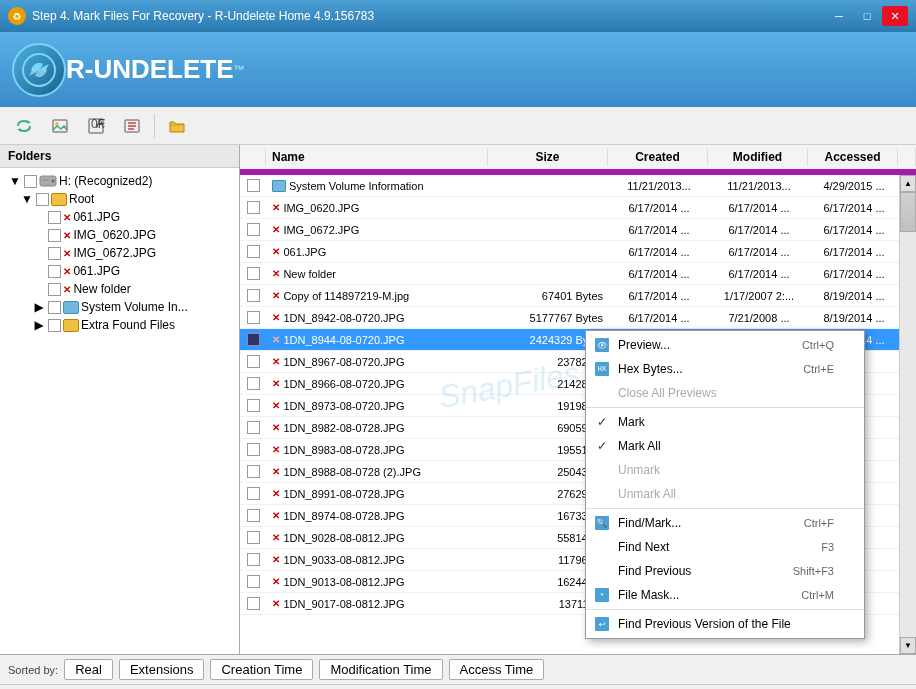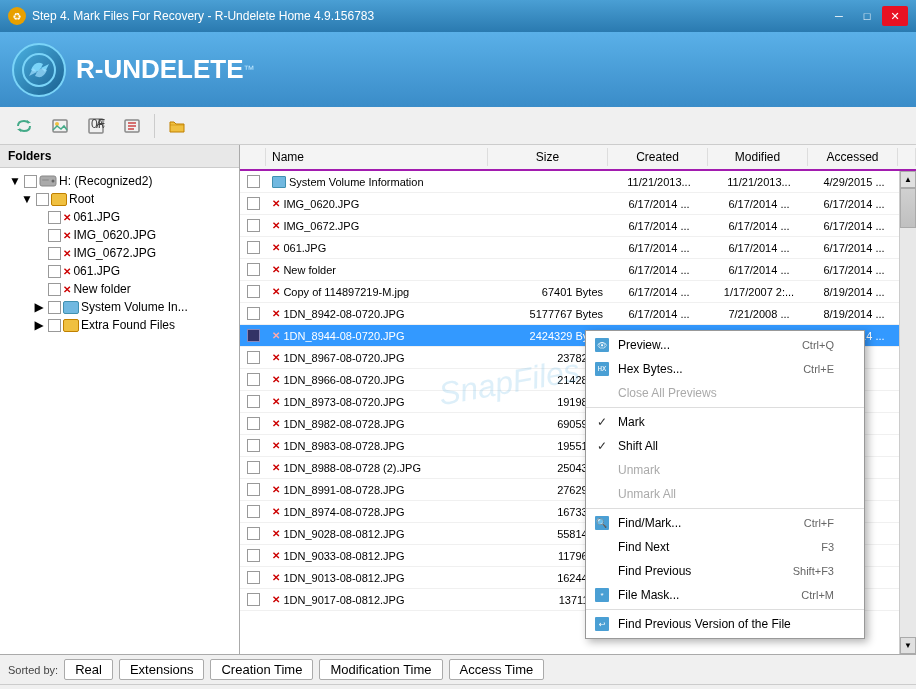--- a/index.html
+++ b/index.html
@@ -24,21 +24,21 @@
 
     
     .header {
       background: linear-gradient(to bottom, #5ab0e8, #3a8cc8);
       height: 75px;
       display: flex;
       align-items: center;
       padding: 0 12px;
       justify-content: space-between;
     }
-    .logo-area { display: flex; align-items: center; gap: 10px; }
+    .logo-area { display: flex; align-items: center; gap: 0; }
     .logo-circle {
       width: 54px; height: 54px;
       background: linear-gradient(135deg, #4ab0e0, #1a6090);
       border-radius: 50%;
       display: flex; align-items: center; justify-content: center;
       border: 2px solid #7ad4f8;
     }
     .header-instruction { text-align: right; font-size: 12px; color: white; font-weight: bold; }
 
     
@@ -114,25 +114,25 @@
     }
     .contents-header-bar {
       background: #e8e8e8;
       border-bottom: 1px solid #ccc;
       padding: 4px 8px;
       font-weight: bold;
     }
     .table-header {
       display: grid;
       grid-template-columns: 26px 1fr 120px 100px 100px 90px 18px;
-      border-bottom: 2px solid #a21caf;
+      border-bottom: 6px solid #a21caf;
       background: #f4f4f4;
       padding: 3px 0;
       font-size: 11px;
-      font-weight: normal;
+      font-weight: bold;
     }
     .th { padding: 2px 6px; border-right: 1px solid #ddd; display: flex; align-items: center; justify-content: center; }
     .th.left { justify-content: flex-start; }
     .table-body { flex: 1; overflow-y: auto; }
     .table-row {
       display: grid;
       grid-template-columns: 26px 1fr 120px 100px 100px 90px;
       border-bottom: 1px solid #f0f0f0;
       padding: 1px 0;
       min-height: 22px;
@@ -660,21 +660,21 @@
     <span class="ctx-shortcut"></span>
   </div>
   <div class="ctx-sep"></div>
   <div class="ctx-item">
     <span class="ctx-icon" style="color:#333;font-size:12px;">✓</span>
     <span>Mark</span>
     <span class="ctx-shortcut"></span>
   </div>
   <div class="ctx-item">
     <span class="ctx-icon" style="color:#333;font-size:12px;">✓</span>
-    <span>Shift All</span>
+    <span>Mark All</span>
     <span class="ctx-shortcut"></span>
   </div>
   <div class="ctx-item disabled">
     <span class="ctx-icon"></span>
     <span>Unmark</span>
     <span class="ctx-shortcut"></span>
   </div>
   <div class="ctx-item disabled">
     <span class="ctx-icon"></span>
     <span>Unmark All</span>

